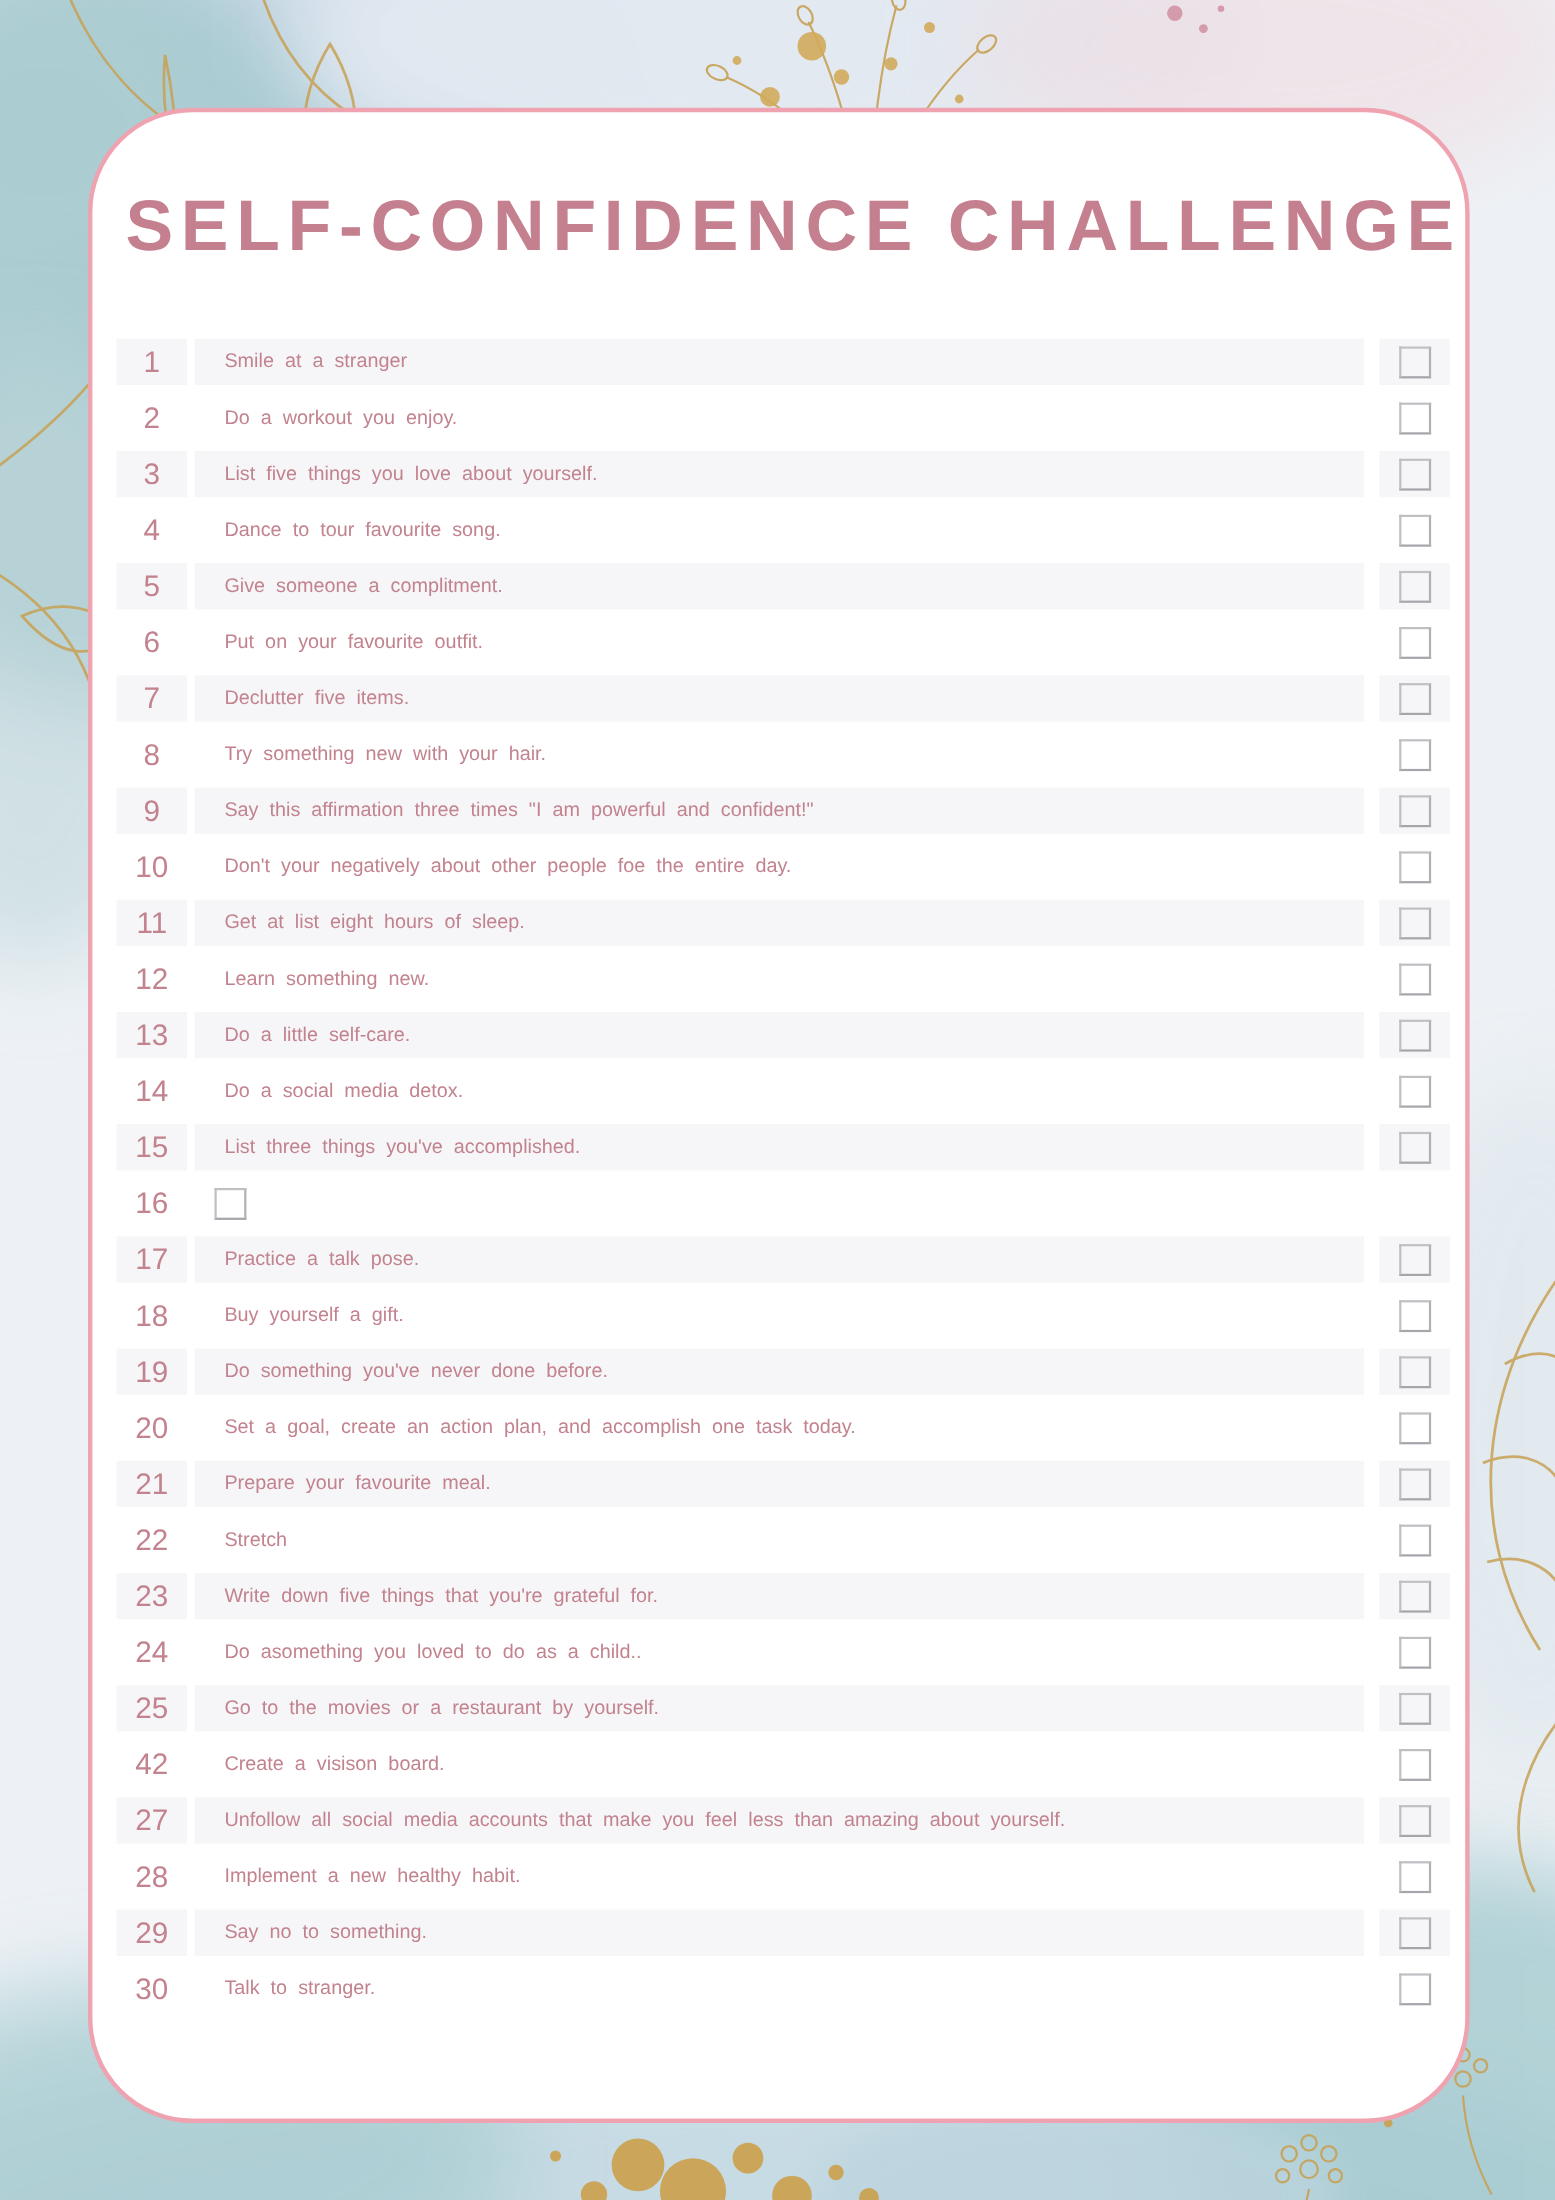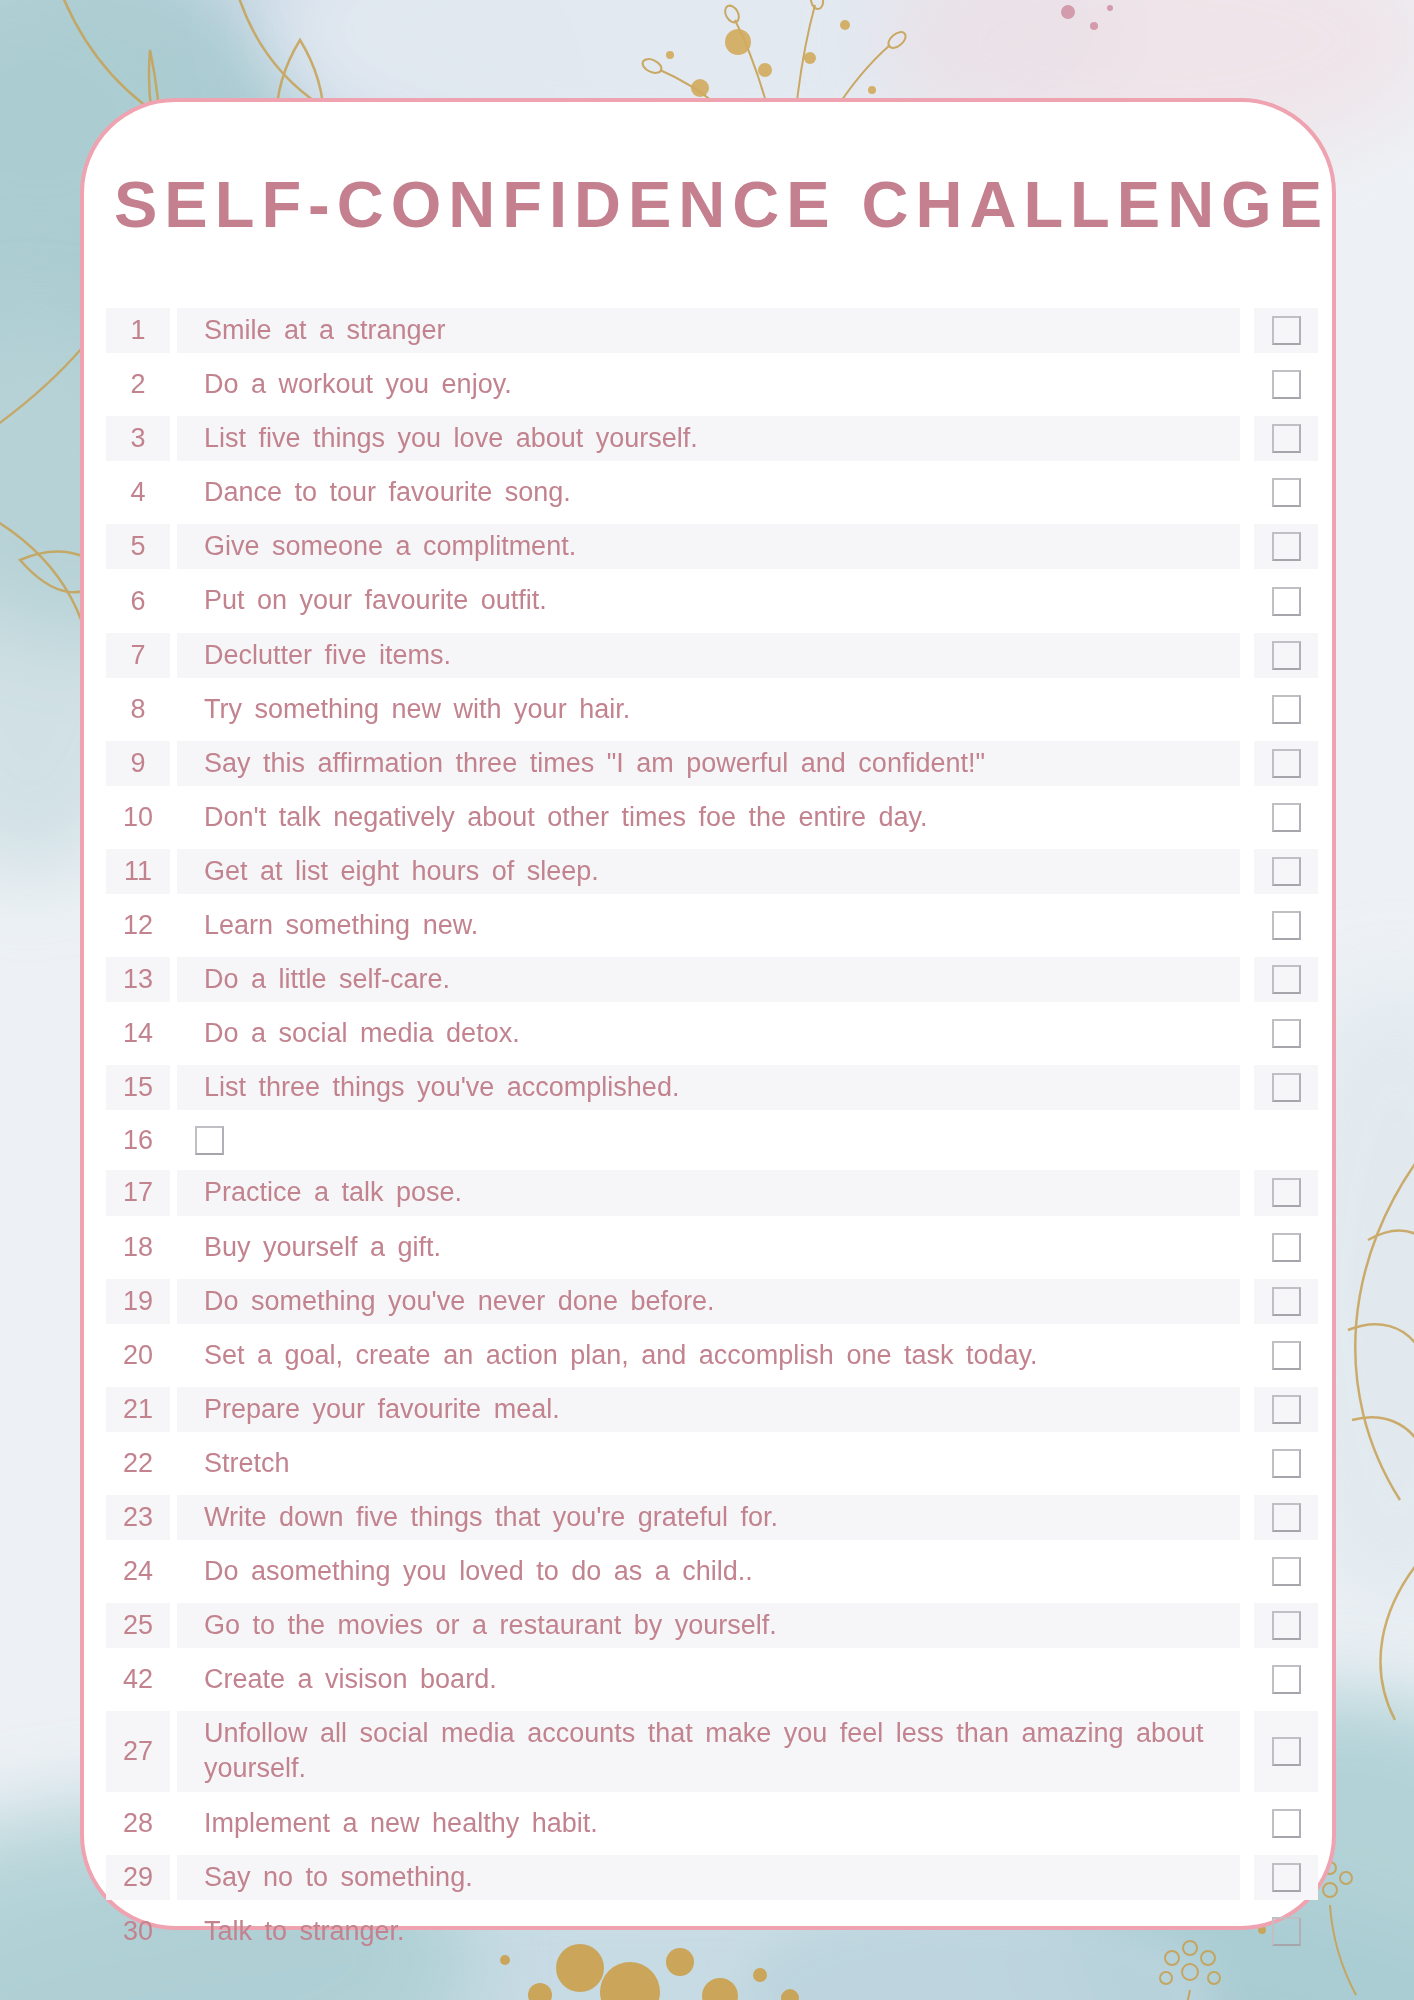--- a/index.html
+++ b/index.html
@@ -23,21 +23,21 @@
   .cell{box-sizing:border-box;}
   .num{
     width:64px;flex:none;margin-right:7px;
     display:flex;align-items:center;justify-content:center;
     font-size:27px;color:#c2838f;
   }
   .text{
     flex:1;margin-right:14px;
     display:flex;align-items:center;
     padding:5px 14px 5px 27px;
-    font-size:27px;color:#c2838f;word-spacing:5px;line-height:1.3;
+    font-size:18px;color:#c2838f;word-spacing:5px;line-height:1.3;
   }
   .boxcell{
     width:64px;flex:none;
     display:flex;align-items:center;justify-content:center;
   }
   .row.shaded .num,.row.shaded .text,.row.shaded .boxcell{background:#f6f6f8;}
   .checkbox{
     width:25px;height:25px;display:block;background:transparent;
     border:2px solid #bfbfc4;border-bottom-color:#a5a5ab;border-right-color:#b0b0b6;
   }
@@ -217,21 +217,21 @@
   </div>
       <div class="row shaded">
     <div class="cell num">9</div>
     <div class="cell text">Say this affirmation three times "I am powerful and confident!"</div>
     <div class="cell boxcell">
       <span class="checkbox"></span>
     </div>
   </div>
       <div class="row">
     <div class="cell num">10</div>
-    <div class="cell text">Don't talk negatively about other times foe the entire day.</div>
+    <div class="cell text">Don't your negatively about other people foe the entire day.</div>
     <div class="cell boxcell">
       <span class="checkbox"></span>
     </div>
   </div>
       <div class="row shaded">
     <div class="cell num">11</div>
     <div class="cell text">Get at list eight hours of sleep.</div>
     <div class="cell boxcell">
       <span class="checkbox"></span>
     </div>

